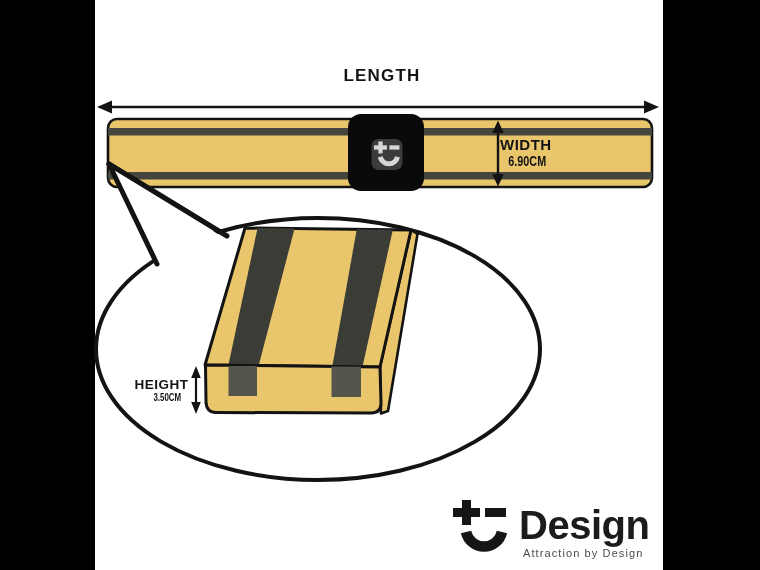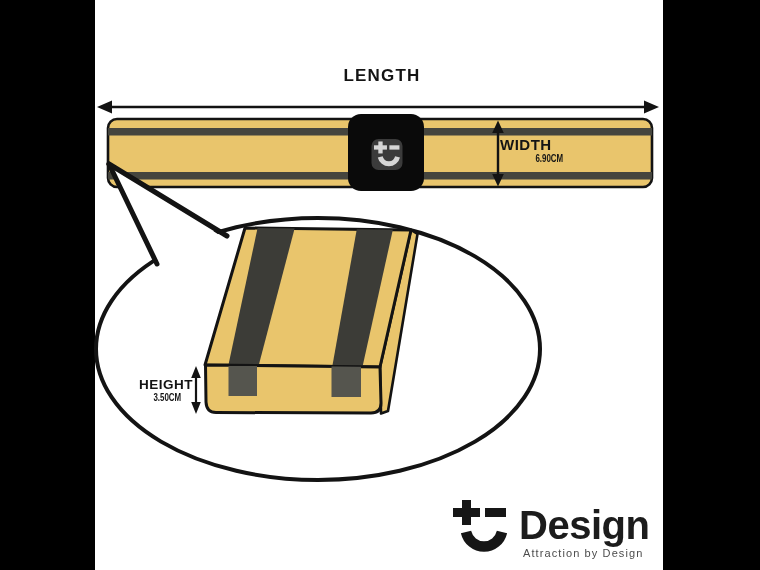--- a/index.html
+++ b/index.html
@@ -6,27 +6,27 @@
   .frame{
     position:relative;width:760px;height:570px;overflow:hidden;
     background:#ffffff;font-family:"Liberation Sans", sans-serif;
   }
   .pillar{position:absolute;top:0;height:570px;background:#000;}
   .pillar.left{left:0;width:95px;}
   .pillar.right{left:663px;width:97px;}
   svg.art{position:absolute;left:0;top:0;}
   .txt{position:absolute;color:#141414;white-space:nowrap;}
   .c{text-align:center;}
-  .r{text-align:right;}
+  .r{text-align:center;}
   .lbl{font-weight:bold;}
   .cond{display:inline-block;transform:scaleX(0.72);transform-origin:50% 50%;font-weight:bold;}
   .length-label{left:330px;top:66px;width:104px;font-size:17px;letter-spacing:1.2px;}
   .length-value{left:330px;top:85px;width:104px;font-size:16px;}
   .width-label{left:500px;top:136px;font-size:15px;letter-spacing:.5px;}
-  .width-value{left:520px;top:152px;width:58px;font-size:11px;}
+  .width-value{left:498px;top:152px;width:58px;font-size:15px;}
   .height-label{left:130px;top:377px;width:63px;font-size:13.5px;letter-spacing:.5px;}
   .height-value{left:136px;top:391px;width:62px;font-size:11px;}
   .brand-name{left:519px;top:503px;font-size:40px;font-weight:bold;color:#1c1c1c;letter-spacing:-0.5px;}
   .brand-tagline{left:523px;top:547px;font-size:11px;color:#4c4c4c;letter-spacing:1.1px;}
 </style>
 </head>
 <body>
 
 <div class="frame">
 

